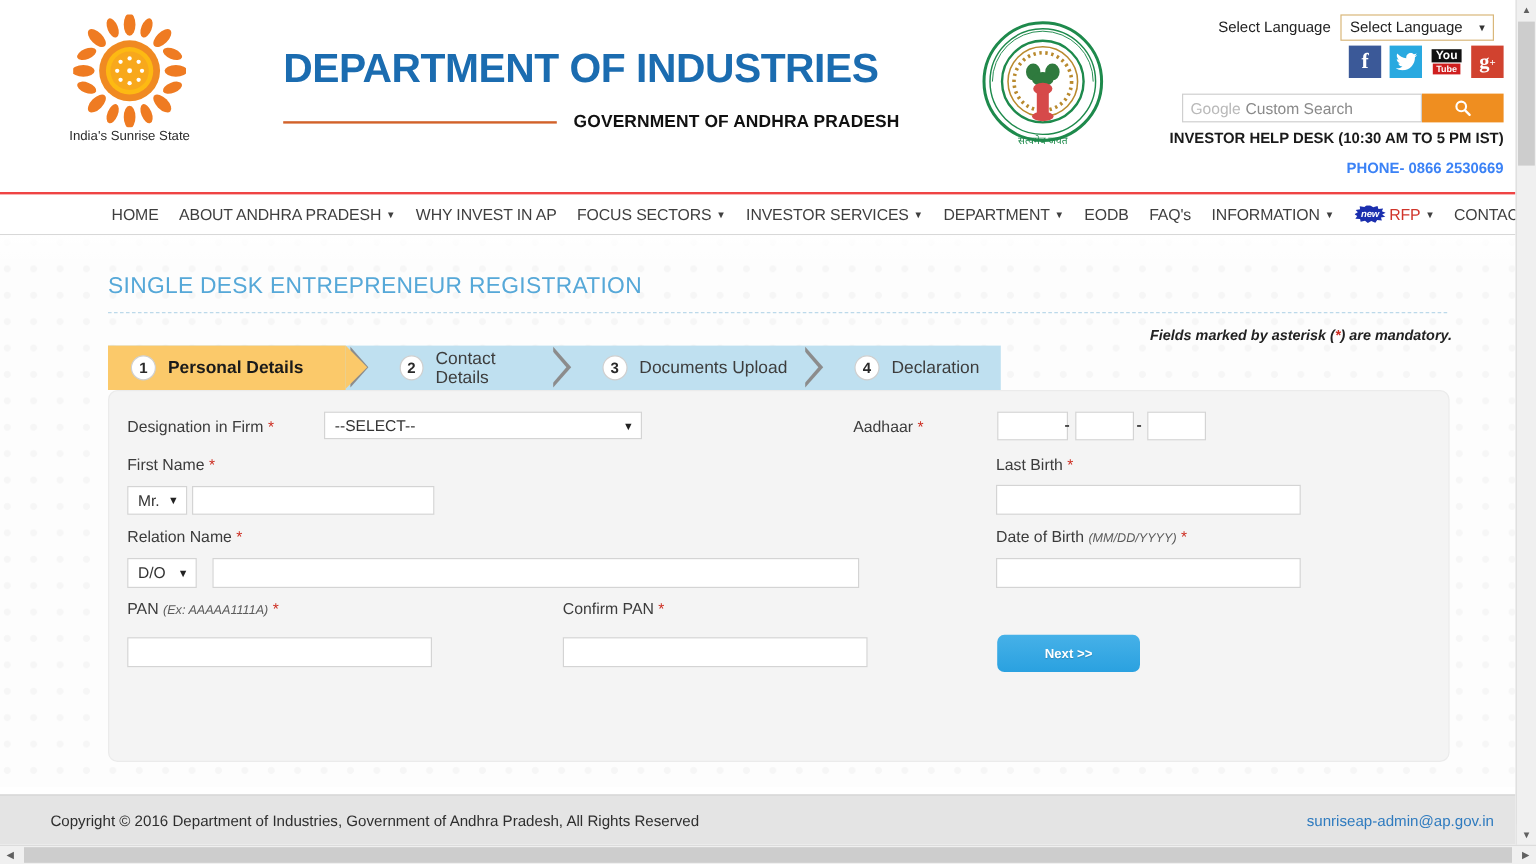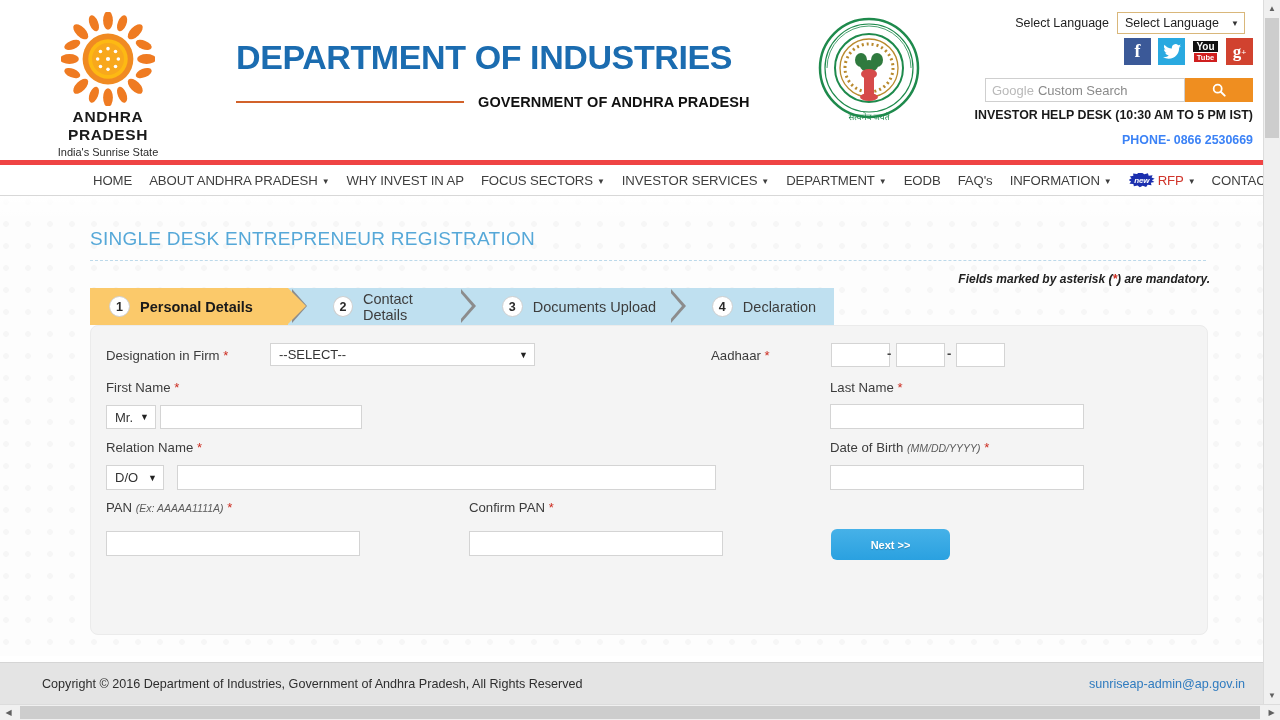--- a/index.html
+++ b/index.html
@@ -132,21 +132,21 @@
     position: absolute; right: 10px; top: 108px;
     font-size: 12.4px; font-weight: bold; color: #1a1a1a; white-space: nowrap;
   }
   .phone {
     position: absolute; right: 10px; top: 133px;
     font-size: 12.4px; font-weight: bold; color: #3b82f6; white-space: nowrap;
   }
 
   
   .nav {
-    position: relative; height: 36px; border-top: 5px solid #ef4444;
+    position: relative; height: 36px; border-top: 2px solid #ef4444;
     border-bottom: 1px solid #d8d8d8; background: #fff;
     display: flex; align-items: center; padding-left: 93px;
   }
   .nav-item {
     display: flex; align-items: center;
     font-size: 13.2px; color: #3f3f3f; margin-right: 17px;
     white-space: nowrap; letter-spacing: -0.1px;
   }
   .nav-item .caret {
     font-size: 8px; margin-left: 4px; color: #3f3f3f; transform: translateY(1px);
@@ -327,21 +327,20 @@
                   <circle cx="58" cy="58" r="1.9"></circle>
                 <circle cx="50" cy="61" r="1.9"></circle>
                   <circle cx="42" cy="58" r="1.9"></circle>
                 <circle cx="39" cy="50" r="1.9"></circle>
                   <circle cx="42" cy="42" r="1.9"></circle>
                 <circle cx="50" cy="50" r="2.2"></circle>
               </g>
             </g>
           </svg>
         </div>
-        <div class="logo-name">ANDHRA PRADESH</div>
         <div class="logo-tag">India's Sunrise State</div>
       </div>
 
       <div class="title-block">
         <div class="dept-title">DEPARTMENT OF INDUSTRIES</div>
         <div class="subline">
           <div class="rule"></div>
           <div class="gov-title">GOVERNMENT OF ANDHRA PRADESH</div>
         </div>
       </div>
@@ -510,21 +509,21 @@
       <span>First Name</span>
       <span class="ast">*</span>
     </div>
     <div class="sel" style="left:106px; top:405px; width:50px; height:24px;">
       <span>Mr.</span>
       <span class="caret">▼</span>
     </div>
     <div class="inp" style="left:160px; top:405px; width:202px; height:24px;"></div>
 
     <div class="fld-label" style="left:830px; top:380px;">
-      <span>Last Name</span>
+      <span>Last Birth</span>
       <span class="ast">*</span>
     </div>
     <div class="inp" style="left:830px; top:404px; width:254px; height:25px;"></div>
 
     <div class="fld-label" style="left:106px; top:440px;">
       <span>Relation Name</span>
       <span class="ast">*</span>
     </div>
     <div class="sel" style="left:106px; top:465px; width:58px; height:25px;">
       <span>D/O</span>

